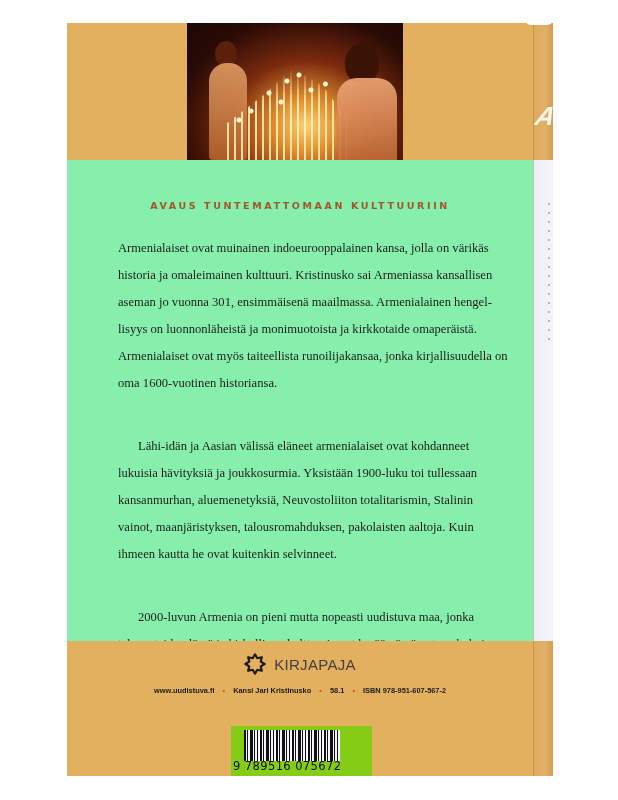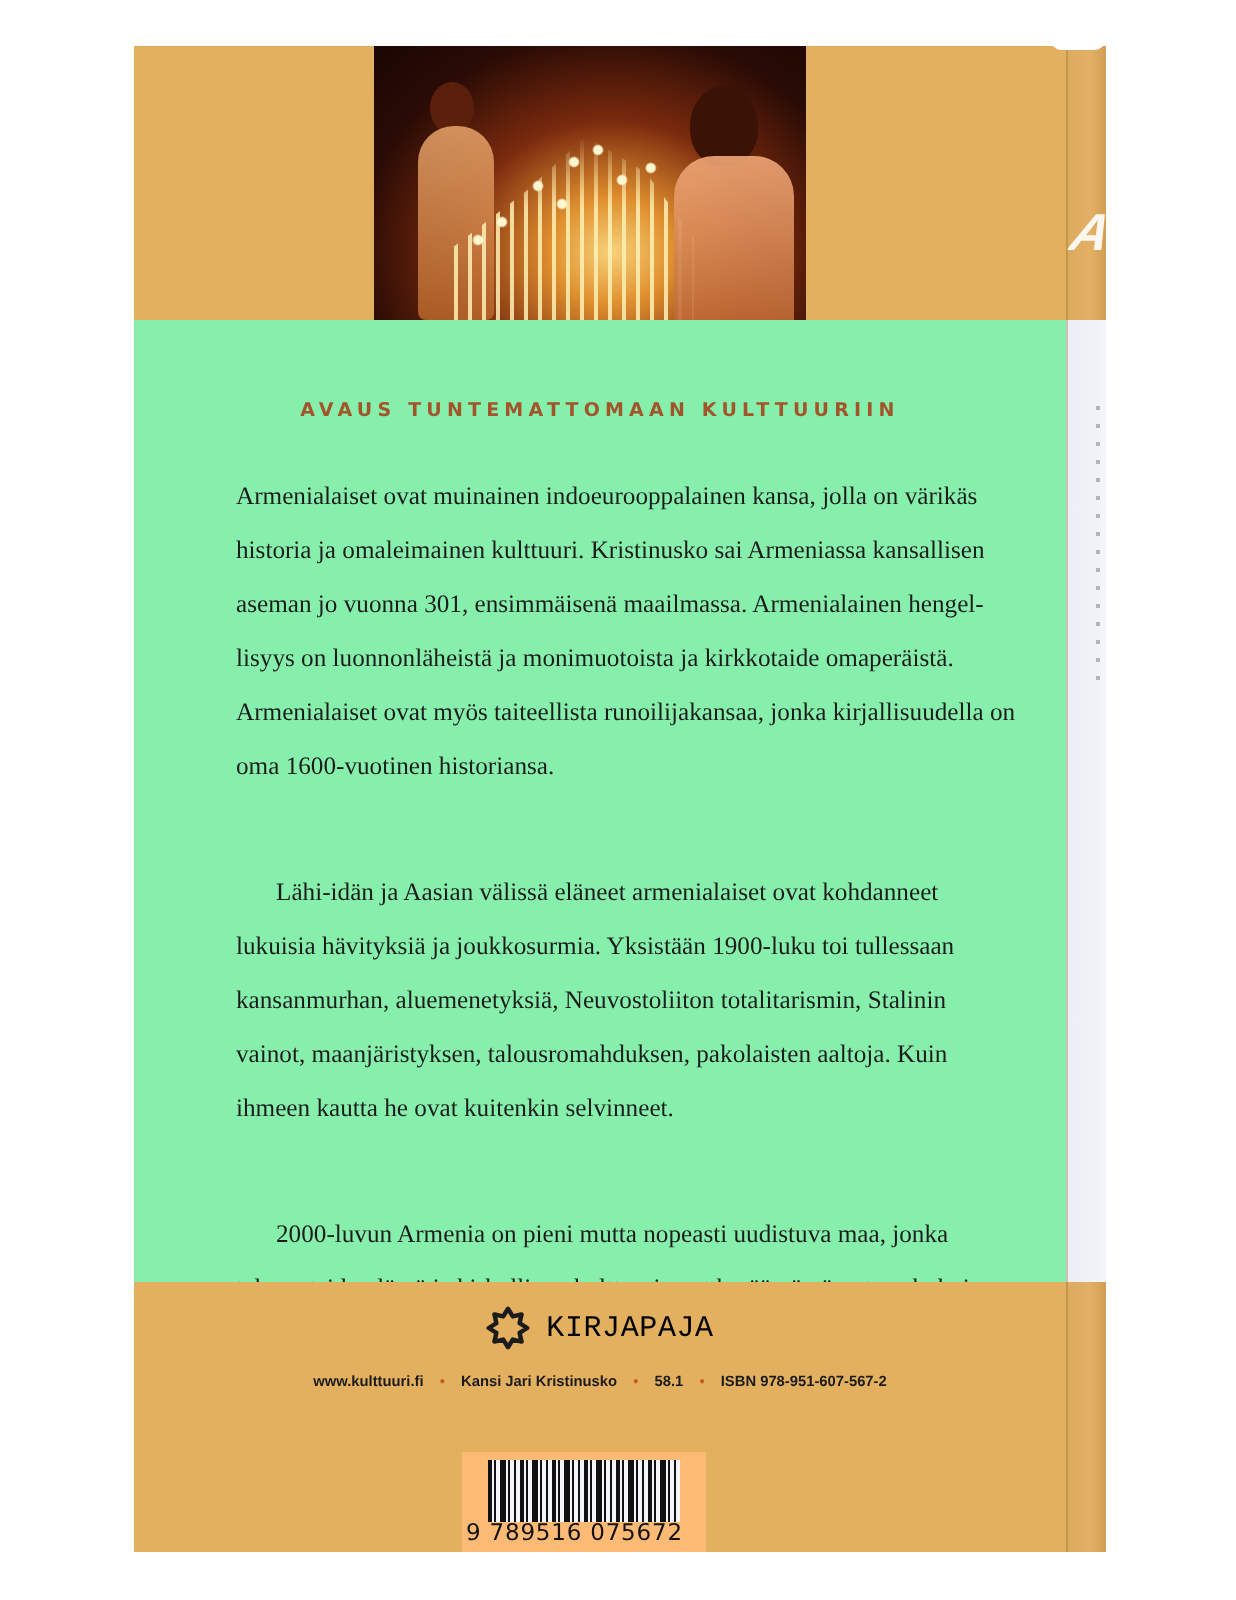--- a/index.html
+++ b/index.html
@@ -95,29 +95,29 @@
   }
 
   .bottom-band {
     position:absolute; left:0; top:618px; width:466px; height:135px; background:#e3b060;
   }
   .logo-row {
     position:absolute; left:0; top:12px; width:466px; display:flex; justify-content:center; align-items:center; gap:8px;
   }
   .logo-icon { width:22px; height:22px; }
   .logo-text {
-    font-family:Liberation Mono, monospace; font-size:15px; color:#000000; letter-spacing:.3px;
+    font-family:Liberation Sans, sans-serif; font-size:15px; color:#404040; letter-spacing:.3px;
   }
   .imprint {
     position:absolute; left:0; top:45px; width:466px; text-align:center;
     font-family:"Liberation Sans", sans-serif; font-size:7.4px; color:#1b1b1b; font-weight:bold;
   }
   .imprint .sep { color:#c65a2a; margin:0 6px; }
   .barcode {
-    position:absolute; left:164px; top:85px; width:122px; height:50px; background:#fdba74;
+    position:absolute; left:164px; top:85px; width:141px; height:50px; background:#84cc16;
   }
   .barcode .bars {
     position:absolute; left:13px; top:4px; width:96px; height:31px;
     background:repeating-linear-gradient(90deg,
       #111 0 2px,#f5f6fb 2px 3px,#111 3px 4px,#f5f6fb 4px 6px,#111 6px 9px,#f5f6fb 9px 10px,
       #111 10px 11px,#f5f6fb 11px 13px,#111 13px 14px,#f5f6fb 14px 16px);
   }
   .barcode .digits {
     position:absolute; left:2px; top:33px; width:118px;
     font-family:"DejaVu Sans", sans-serif; font-size:11.5px; color:#111; letter-spacing:.4px; white-space:nowrap;
@@ -153,21 +153,21 @@
 
     <div class="bottom-band">
       <div class="logo-row">
         <svg class="logo-icon" viewBox="0 0 24 24">
           <path d="M12 1.5 L14.6 5.7 L19.4 4.6 L18.3 9.4 L22.5 12 L18.3 14.6 L19.4 19.4 L14.6 18.3 L12 22.5 L9.4 18.3 L4.6 19.4 L5.7 14.6 L1.5 12 L5.7 9.4 L4.6 4.6 L9.4 5.7 Z" fill="none" stroke="#1b1b1b" stroke-width="2.4" stroke-linejoin="round"></path>
         </svg>
         <span class="logo-text">KIRJAPAJA</span>
       </div>
 
       <div class="imprint">
-        <span>www.kulttuuri.fi</span>
+        <span>www.uudistuva.fi</span>
         <span class="sep">•</span>
         <span>Kansi Jari Kristinusko</span>
         <span class="sep">•</span>
         <span>58.1</span>
         <span class="sep">•</span>
         <span>ISBN 978-951-607-567-2</span>
       </div>
 
       <div class="barcode">
         <div class="bars"></div>

